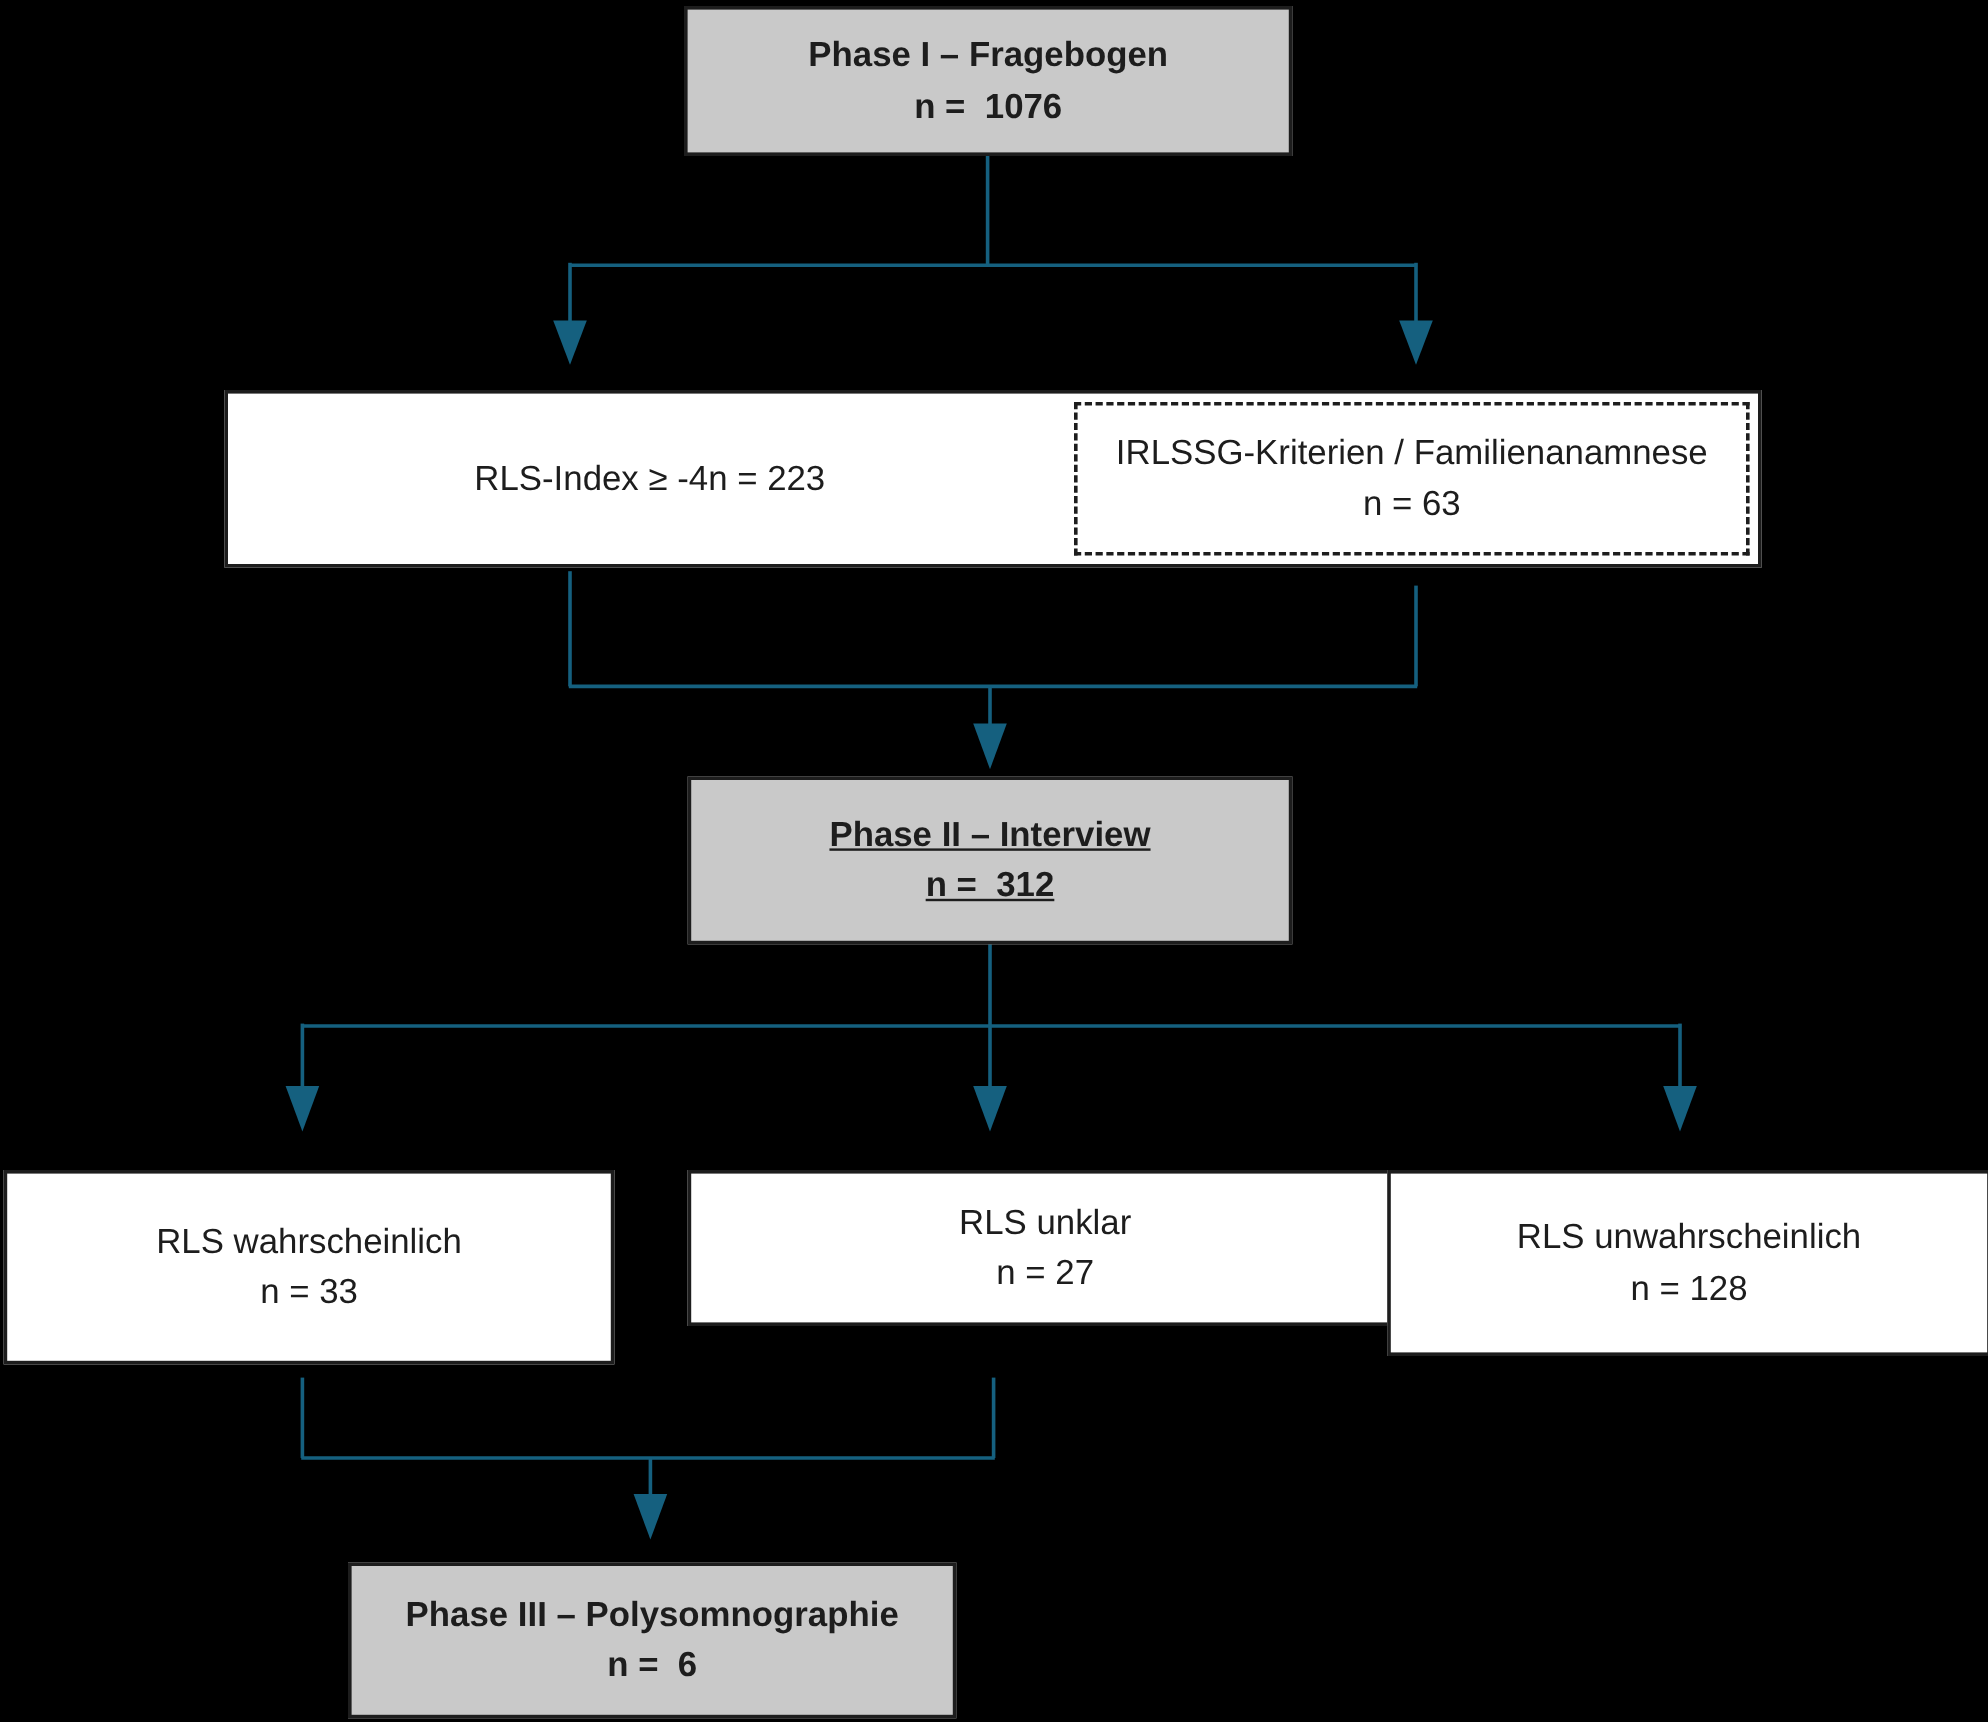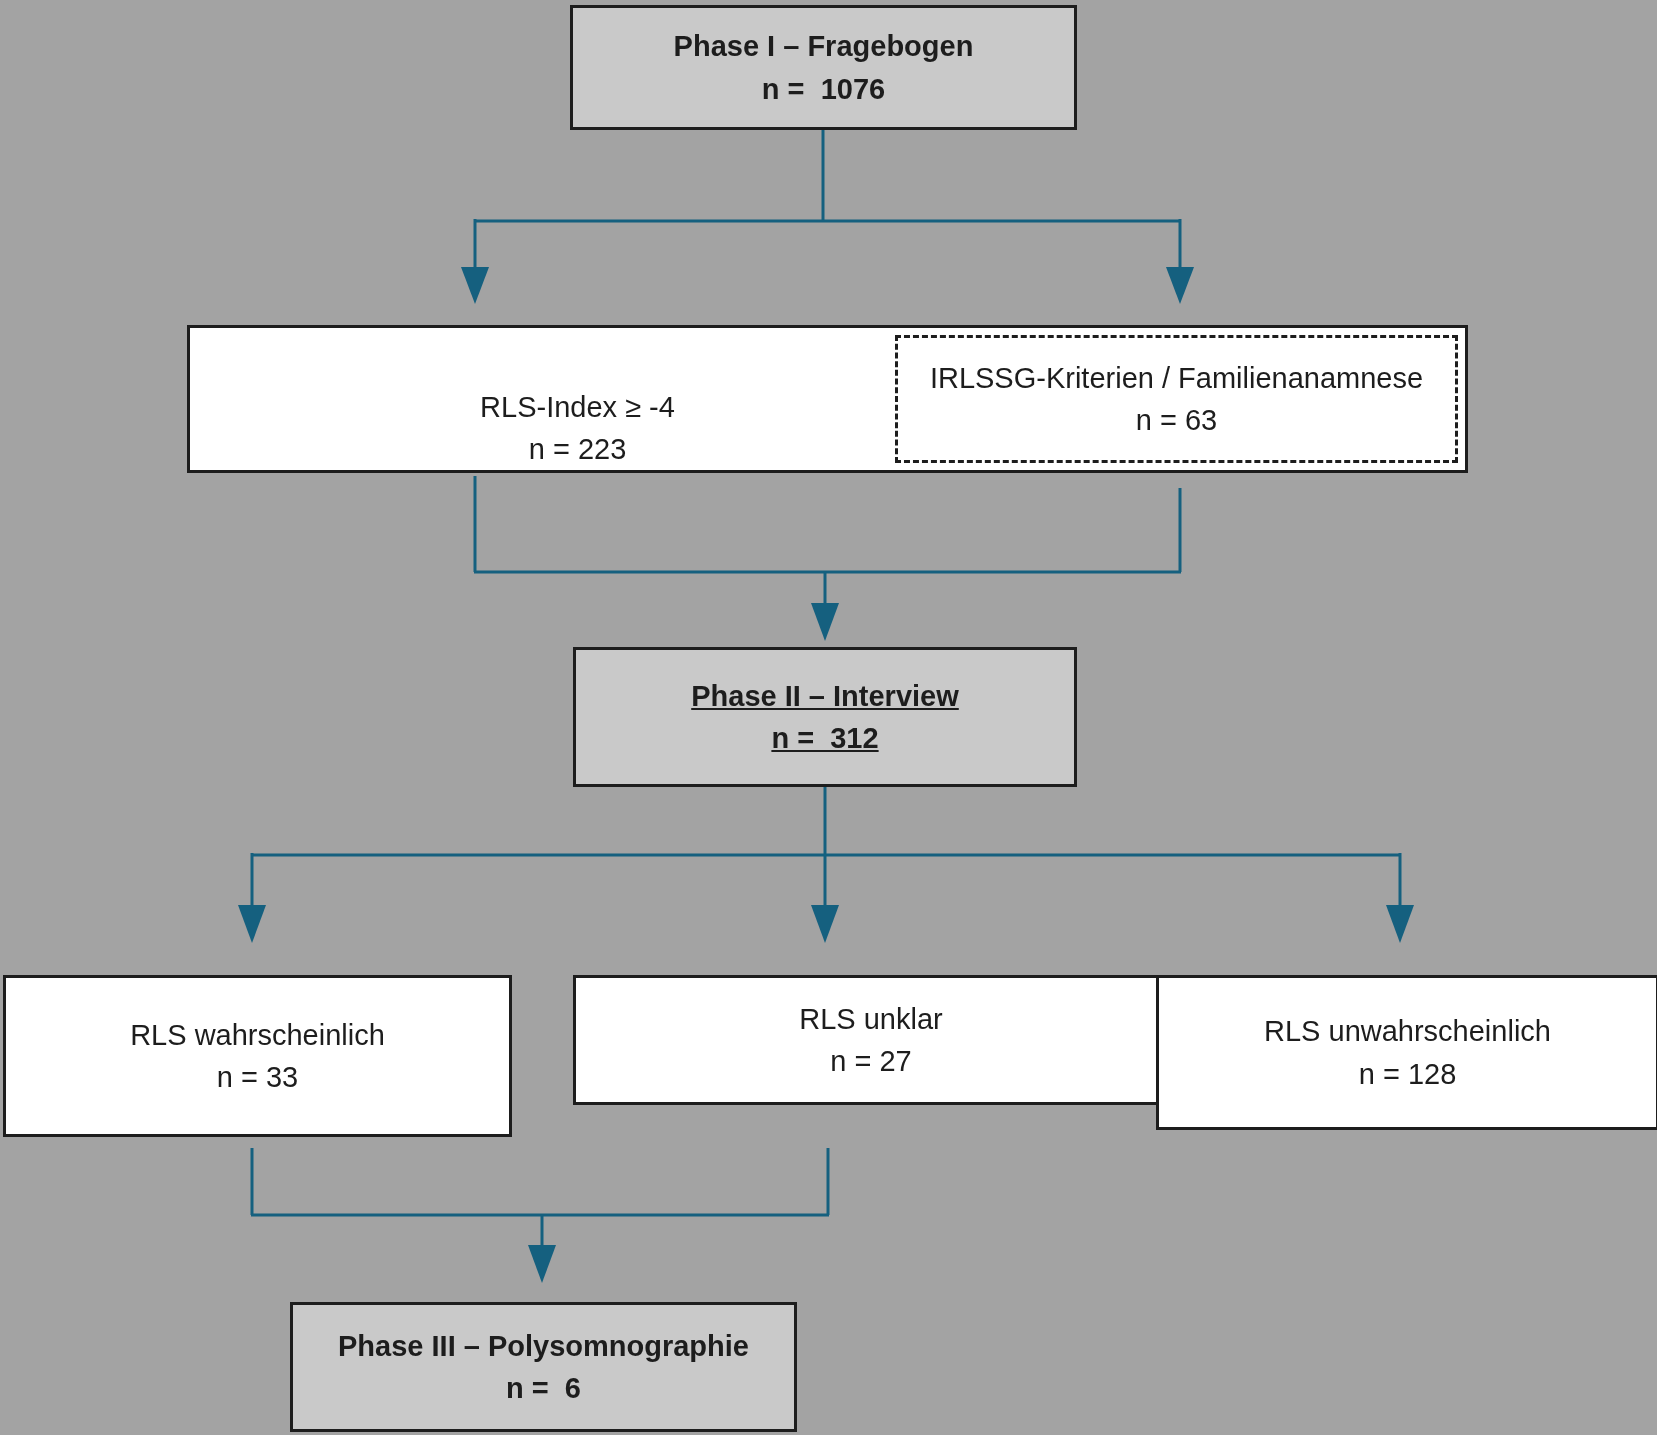--- a/index.html
+++ b/index.html
@@ -2,21 +2,21 @@
 <html style="--accent: #15607f; --line: #1d1d1d; --text: #1d1d1d; --grayfill: #c9c9c9;"><head>
 <meta charset="utf-8">
 <style>
   html, body { margin: 0; padding: 0; background: #ffffff; }
   #canvas {
     position: relative;
     width: 1657px;
     height: 1435px;
     font-family: "Liberation Sans", sans-serif;
     color: var(--text, #1d1d1d);
-    background: #a3a3a3;
+    background: #000000;
     overflow: hidden;
   }
   .node {
     position: absolute;
     box-sizing: border-box;
     border: 3px solid var(--line, #1d1d1d);
     background: #ffffff;
     display: flex;
     flex-direction: column;
     align-items: center;
@@ -29,22 +29,22 @@
     background: var(--grayfill, #c9c9c9);
     font-weight: bold;
   }
   .node .count { white-space: pre; }
   
   #phase1 { left: 570px; top: 5px;    width: 507px; height: 125px; }
   
   #row2   { left: 187px; top: 325px;  width: 1281px; height: 148px; background:#fff; position:absolute; box-sizing:border-box; border:3px solid var(--line,#1d1d1d); }
   #rls-index {
     position:absolute; left:0; top:0; width:703px; height:142px;
-    display:flex; flex-direction:column; align-items:center; justify-content:flex-end;
-    text-align:center; font-size:29px; line-height:1.45;margin-left:36px;
+    display:flex; align-items:center; justify-content:center;
+    text-align:center; font-size:29px; line-height:1.45;
   }
   #irlssg {
     position:absolute; left:705px; top:7px; width:563px; height:128px;
     box-sizing:border-box; border:3px dashed var(--line,#1d1d1d);
     display:flex; flex-direction:column; align-items:center; justify-content:center;
     text-align:center; font-size:29px; line-height:1.45;
   }
   
   #phase2 { left: 573px; top: 647px;  width: 504px; height: 140px; text-decoration: underline; }
   

